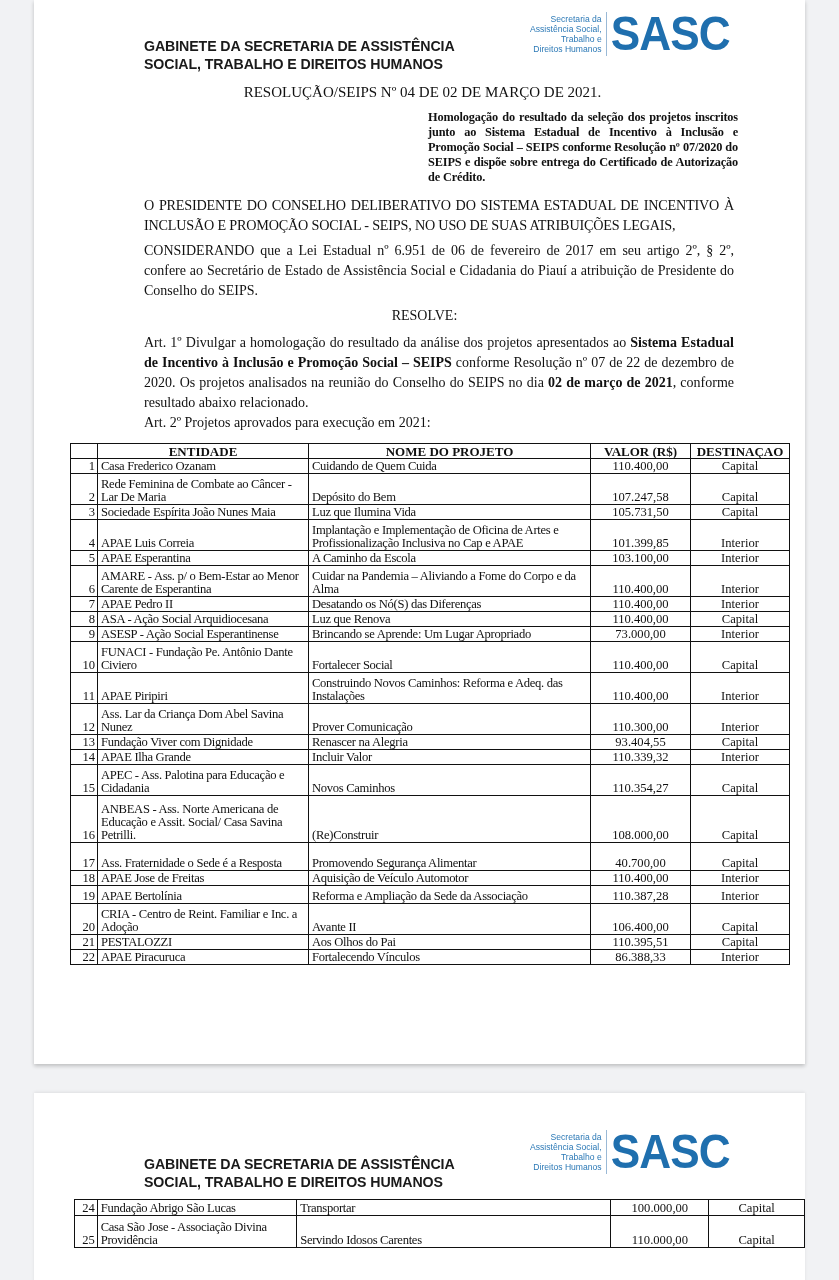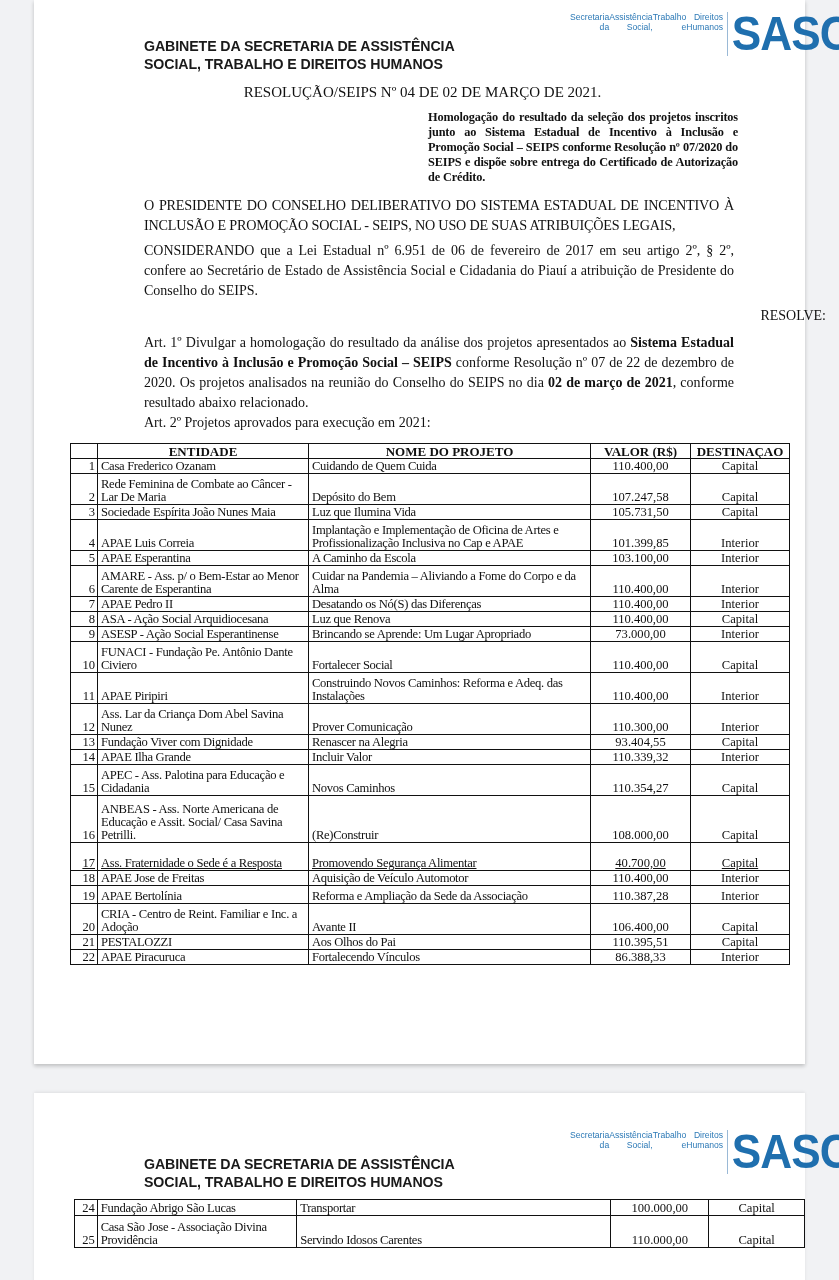--- a/index.html
+++ b/index.html
@@ -16,36 +16,36 @@
   #page2 { top: 1093px; height: 200px; box-shadow: 0 -1px 3px rgba(0,0,0,0.08); }
 
   .hdr-title {
     position: absolute; left: 110px; font-family: "Liberation Sans", sans-serif;
     font-weight: bold; font-size: 14.2px; line-height: 18px; color: #1a1a1a; letter-spacing: -0.1px;
   }
   .logo { position: absolute; display: flex; align-items: center; }
   .logo-sub {
     font-family: "Liberation Sans", sans-serif; font-size: 8.6px; line-height: 10px;
     color: #2c79b6; text-align: right; padding-right: 4px; border-right: 1px solid #9ab9d6;
-    height: 44px; display: flex; flex-direction: row; justify-content: center; margin-left: 40px;
+    height: 44px; display: flex; flex-direction: column; justify-content: center;
   }
   .logo-main {
     font-family: "Liberation Sans", sans-serif; font-weight: bold; font-size: 48px;
     color: #1f6fae; letter-spacing: -1px; line-height: 44px; padding-left: 4px;
     transform: scaleX(0.92); transform-origin: left center;
   }
 
   .res-title { position: absolute; left: 0; width: 771px; top: 84px; text-align: center; font-size: 15px; margin-left: 3px; }
   .ementa {
     position: absolute; left: 394px; top: 110px; width: 310px; font-weight: bold;
     font-size: 12.3px; line-height: 15px; text-align: justify; letter-spacing: -0.15px;
   }
   .para { position: absolute; left: 110px; width: 590px; font-size: 14px; line-height: 20px; text-align: justify; }
   .para.caps { font-size: 14.2px; letter-spacing: -0.2px; line-height: 20px; }
-  .resolve { position: absolute; left: 16px; width: 771px; text-align: right; font-size: 14px; top: 308px; margin-left: 5px; }
+  .resolve { position: absolute; left: 0; width: 771px; text-align: center; font-size: 14px; top: 308px; margin-left: 5px; }
 
   table.grid {
     position: absolute; left: 36px; border-collapse: collapse; table-layout: fixed;
     font-size: 12.6px; line-height: 13px;
   }
   table.grid td, table.grid th { border: 1.4px solid #111; padding: 0 3px; vertical-align: bottom; }
   table.grid th { font-weight: bold; font-size: 13px; text-align: center; padding: 1px 2px 0; line-height: 13px; }
   td.num { text-align: right; padding-right: 2px !important; }
   td.val, td.dest { text-align: center; }
   td.ent, td.proj { letter-spacing: -0.3px; }
@@ -200,21 +200,21 @@
           <td class="val">110.354,27</td>
           <td class="dest">Capital</td>
         </tr>
         <tr style="height: 47px;">
           <td class="num">16</td>
           <td class="ent">ANBEAS - Ass. Norte Americana de Educação e Assit. Social/ Casa Savina Petrilli.</td>
           <td class="proj">(Re)Construir</td>
           <td class="val">108.000,00</td>
           <td class="dest">Capital</td>
         </tr>
-        <tr style="height: 28px; text-decoration: underline;">
+        <tr style="height: 28px;">
           <td class="num">17</td>
           <td class="ent">Ass. Fraternidade o Sede é a Resposta</td>
           <td class="proj">Promovendo Segurança Alimentar</td>
           <td class="val">40.700,00</td>
           <td class="dest">Capital</td>
         </tr>
         <tr style="height: 15px;">
           <td class="num">18</td>
           <td class="ent">APAE Jose de Freitas</td>
           <td class="proj">Aquisição de Veículo Automotor</td>

